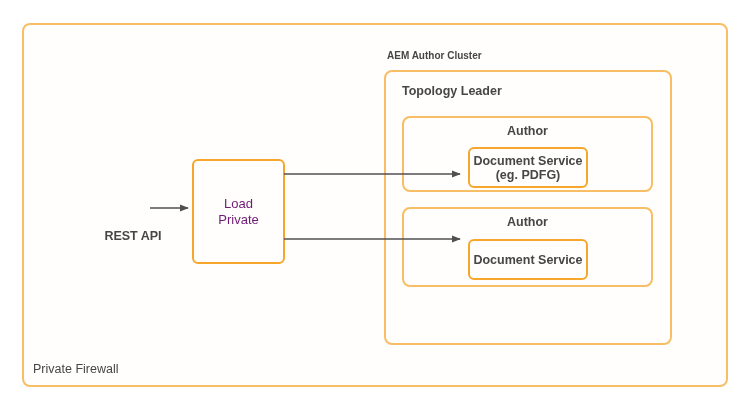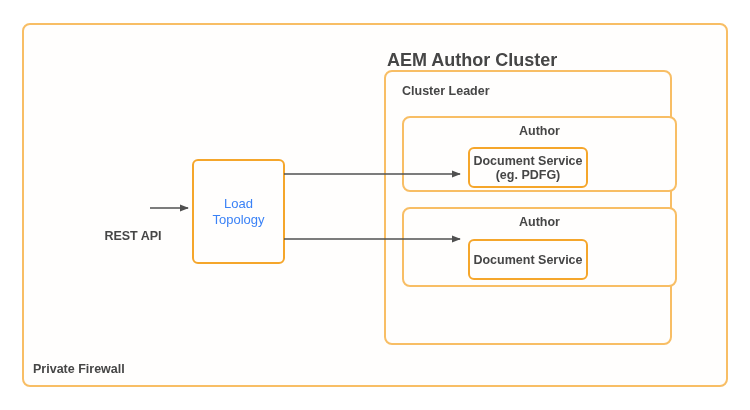--- a/index.html
+++ b/index.html
@@ -6,34 +6,34 @@
   .stage{
     position:relative;width:750px;height:410px;background:#ffffff;
     font-family:"Liberation Sans", sans-serif;color:var(--c-text,#464646);
     overflow:hidden;
   }
   .box{position:absolute;box-sizing:border-box;background:#fffefd;}
   .box.light{border:2px solid var(--c-outer,#F8BE65);border-radius:8px;}
   .box.strong{border:2px solid var(--c-inner,#F5A62B);border-radius:6px;}
 
   .firewall-box{left:22px;top:23px;width:706px;height:364px;}
-  .firewall-label{position:absolute;left:9px;bottom:9px;font-size:12.5px;font-weight:700;}
+  .firewall-label{position:absolute;left:9px;bottom:9px;font-size:12.5px;font-weight:400;}
 
   .rest-label{position:absolute;left:59px;top:204px;width:100px;text-align:center;
     font-size:12.5px;font-weight:700;line-height:15px;}
 
   .lb-box{left:168px;top:134px;width:93px;height:105px;display:flex;align-items:center;
     justify-content:center;border-radius:8px;}
-  .lb-text{font-size:13px;line-height:16px;text-align:center;color:#3b82f6;font-weight:400;}
+  .lb-text{font-size:13px;line-height:16px;text-align:center;color:#701a75;font-weight:400;}
 
-  .cluster-label{position:absolute;left:363px;top:25px;font-size:18px;font-weight:700;}
+  .cluster-label{position:absolute;left:363px;top:25px;font-size:10px;font-weight:700;}
   .cluster-box{left:360px;top:45px;width:288px;height:275px;}
   .topology-label{position:absolute;left:16px;top:12px;font-size:12.5px;font-weight:700;}
 
-  .author-box{left:16px;width:275px;border-radius:6px;}
+  .author-box{left:16px;width:251px;border-radius:6px;}
   .author-box.a1{top:44px;height:76px;}
   .author-box.a2{top:135px;height:80px;}
   .author-label{display:block;text-align:center;margin-top:6px;font-size:12.5px;font-weight:700;}
 
   .ds-box{left:64px;width:120px;height:41px;display:flex;flex-direction:column;
     align-items:center;justify-content:center;text-align:center;
     font-size:12.5px;font-weight:700;line-height:14px;}
   .ds-box.d1{top:29px;}
   .ds-box.d2{top:30px;}
 
@@ -50,28 +50,28 @@
 
     <span class="firewall-label">Private Firewall</span>
 
     <div class="rest-label">
       <div>REST API</div>
     </div>
 
     <div class="box strong lb-box">
       <div class="lb-text">
         <div>Load</div>
-        <div>Topology</div>
+        <div>Private</div>
       </div>
     </div>
 
     <span class="cluster-label">AEM Author Cluster</span>
 
     <div class="box light cluster-box">
-      <span class="topology-label">Cluster Leader</span>
+      <span class="topology-label">Topology Leader</span>
 
       <div class="box light author-box a1">
         <span class="author-label">Author</span>
         <div class="box strong ds-box d1">
           <div>Document Service</div>
           <div>(eg. PDFG)</div>
         </div>
       </div>
 
       <div class="box light author-box a2">

